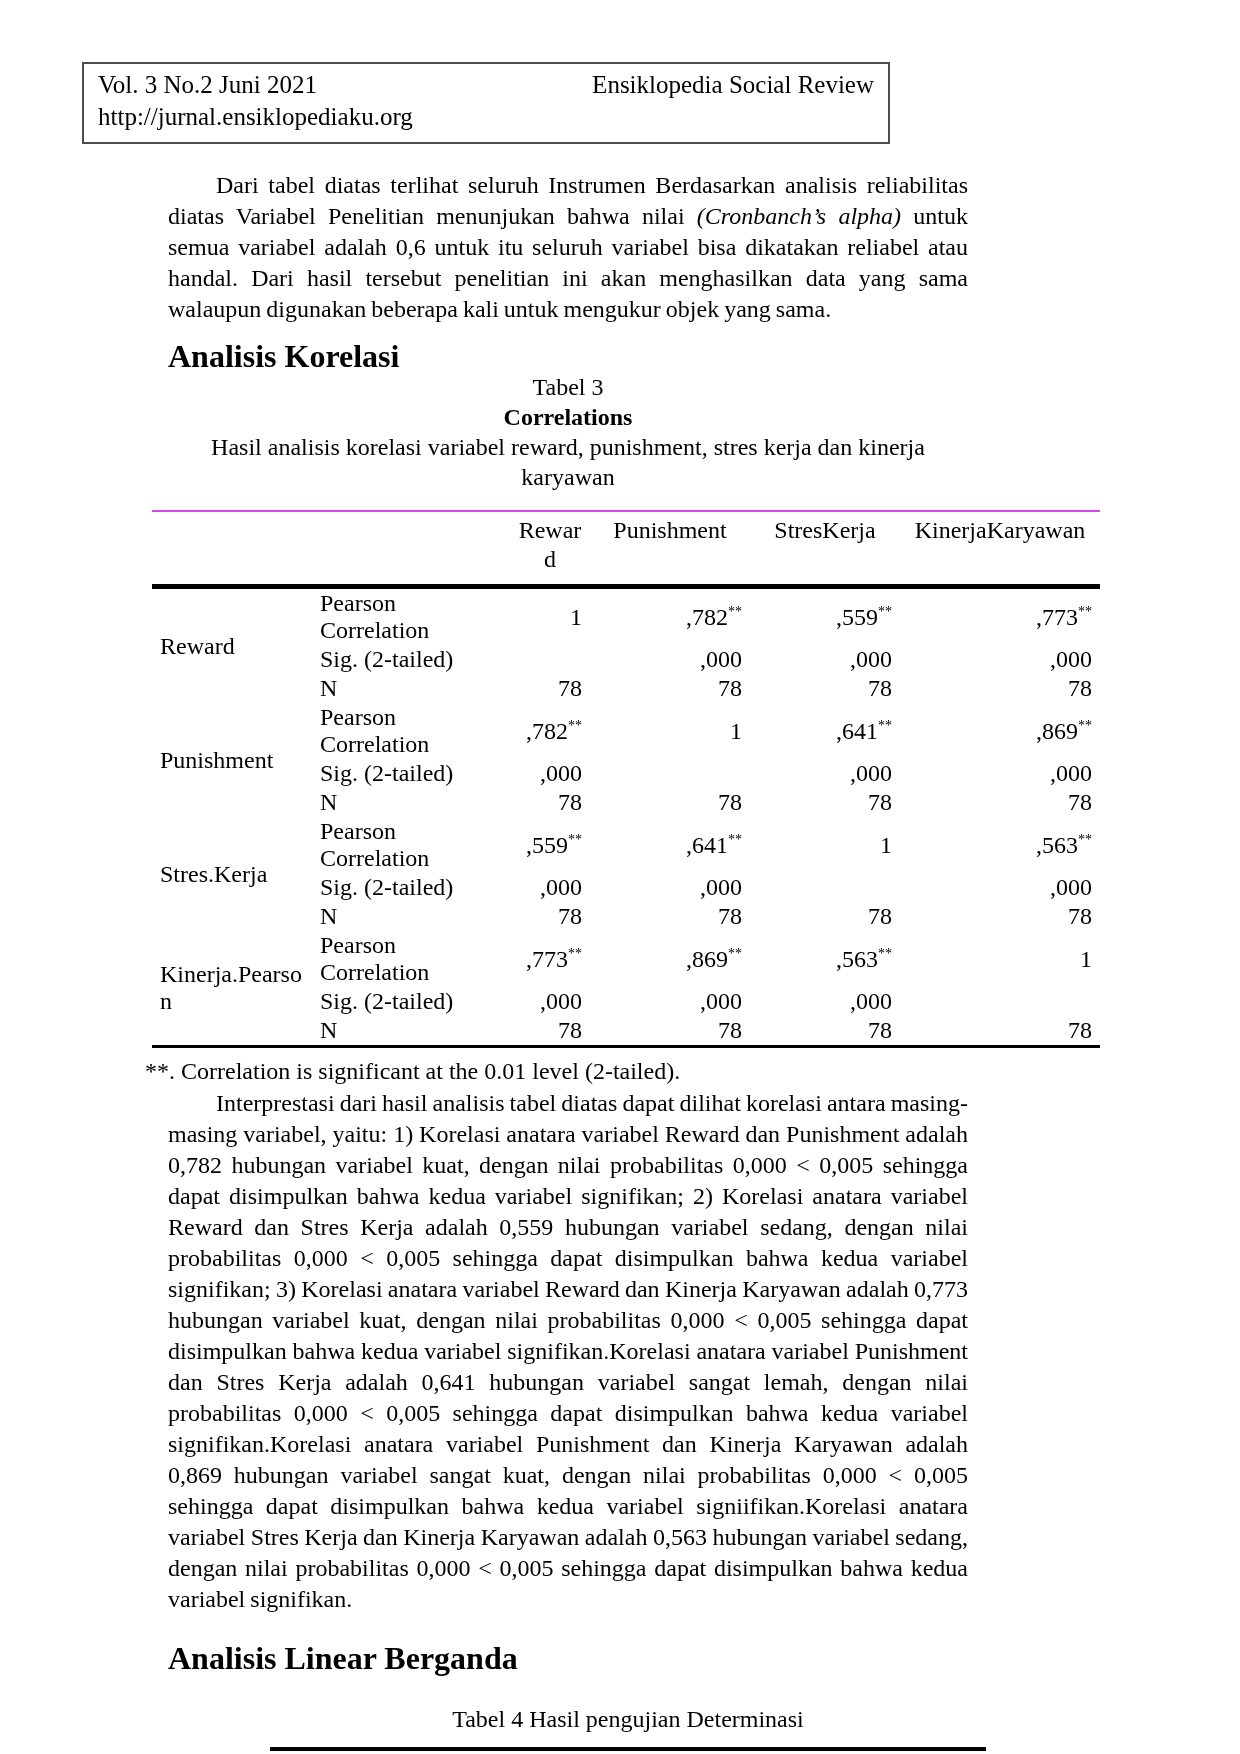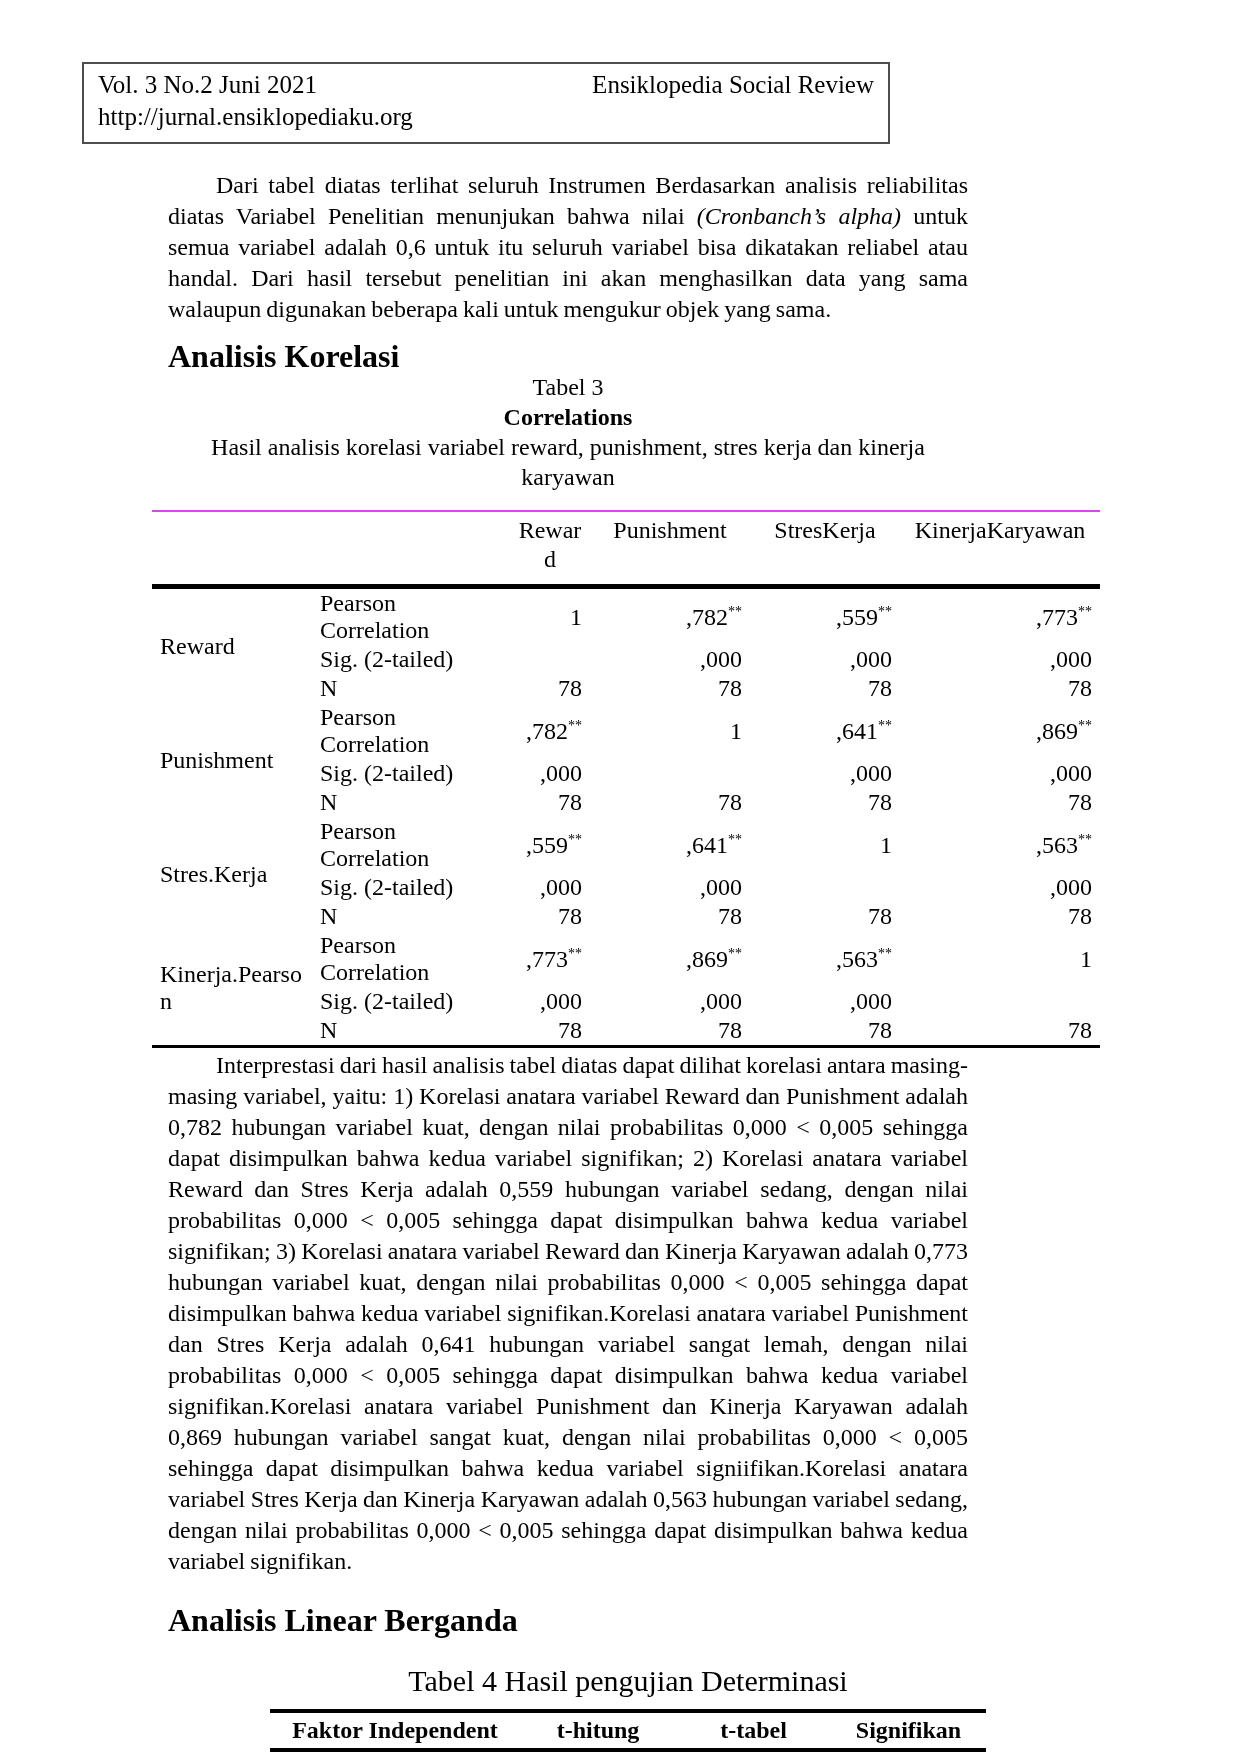--- a/index.html
+++ b/index.html
@@ -49,21 +49,21 @@
   table.corr td { padding:1px 6px; line-height:27px; vertical-align:middle; }
   table.corr .glabel { text-align:left; padding-left:8px; overflow-wrap:anywhere; }
   table.corr .stat { text-align:left; }
   table.corr .num { text-align:right; padding-right:8px; white-space:nowrap; }
   table.corr sup { font-size:14px; line-height:0; }
 
   .footnote { margin:8px 0 0 145px; font-size:24px; line-height:30px; }
 
   
   .t4-wrap { width:716px; margin:30px 0 0 270px; }
-  .t4-title { text-align:center; font-size:30px; line-height:30px; margin-bottom:13px; }
+  .t4-title { text-align:center; font-size:24px; line-height:30px; margin-bottom:13px; }
   table.t4 {
     width:100%; table-layout:fixed; border-collapse:collapse; font-size:24px;
     border-top:4px solid #000; border-bottom:2px solid #000;
   }
   table.t4 thead tr { border-bottom:4px solid #000; }
   table.t4 th { font-weight:bold; text-align:center; padding:3px 6px; line-height:29px; }
 </style>
 </head>
 <body>
 
@@ -194,20 +194,21 @@
       <tr>
         <td class="stat">N</td>
         <td class="num">78</td>
         <td class="num">78</td>
         <td class="num">78</td>
         <td class="num">78</td>
       </tr>
     </tbody>
   </table>
 
+  <div class="footnote">**. Correlation is significant at the 0.01 level (2-tailed).</div>
 
   <p class="para para-tight">Interprestasi dari hasil analisis tabel diatas dapat dilihat korelasi antara masing-masing variabel, yaitu: 1) Korelasi anatara variabel Reward dan Punishment adalah 0,782 hubungan variabel kuat, dengan nilai probabilitas 0,000 &lt; 0,005 sehingga dapat disimpulkan bahwa kedua variabel signifikan; 2) Korelasi anatara variabel Reward dan Stres Kerja adalah 0,559 hubungan variabel sedang, dengan nilai probabilitas 0,000 &lt; 0,005 sehingga dapat disimpulkan bahwa kedua variabel signifikan; 3) Korelasi anatara variabel Reward dan Kinerja Karyawan adalah 0,773 hubungan variabel kuat, dengan nilai probabilitas 0,000 &lt; 0,005 sehingga dapat disimpulkan bahwa kedua variabel signifikan.Korelasi anatara variabel Punishment dan Stres Kerja adalah 0,641 hubungan variabel sangat lemah, dengan nilai probabilitas 0,000 &lt; 0,005 sehingga dapat disimpulkan bahwa kedua variabel signifikan.Korelasi anatara variabel Punishment dan Kinerja Karyawan adalah 0,869 hubungan variabel sangat kuat, dengan nilai probabilitas 0,000 &lt; 0,005 sehingga dapat disimpulkan bahwa kedua variabel signiifikan.Korelasi anatara variabel Stres Kerja dan Kinerja Karyawan adalah 0,563 hubungan variabel sedang, dengan nilai probabilitas 0,000 &lt; 0,005 sehingga dapat disimpulkan bahwa kedua variabel signifikan.</p>
 
   <div class="section-heading mt">Analisis Linear Berganda</div>
 
   <div class="t4-wrap">
     <div class="t4-title">Tabel 4 Hasil pengujian Determinasi</div>
     <table class="t4">
       <colgroup>
         <col style="width:250px">

